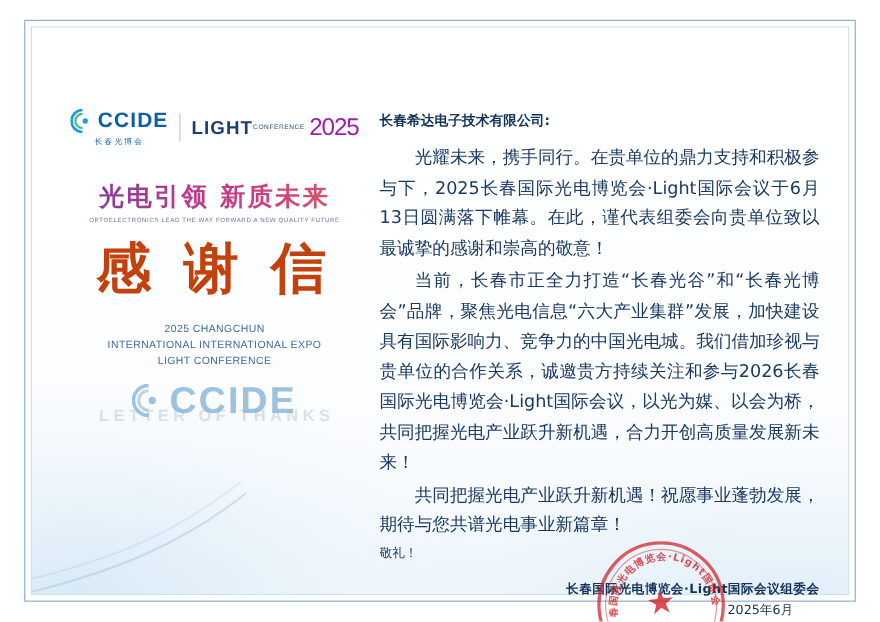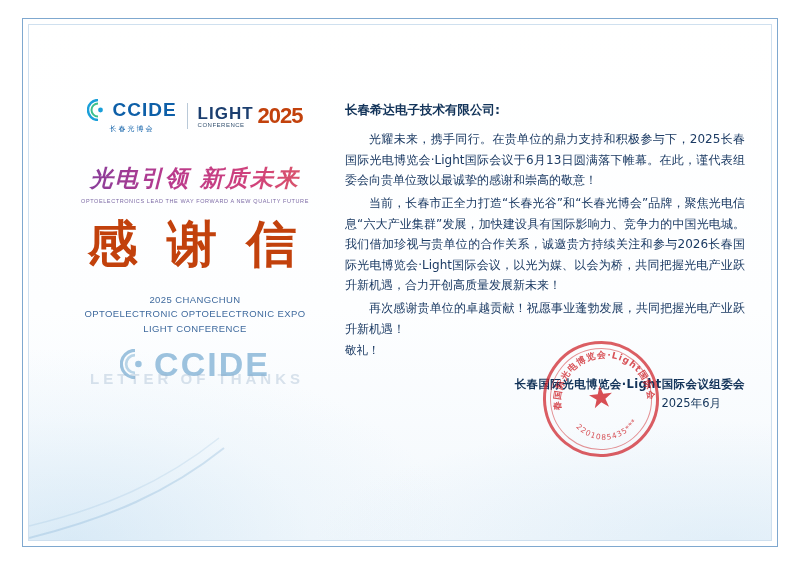--- a/index.html
+++ b/index.html
@@ -125,42 +125,41 @@
   }
   .logo-light .lt {
     font-size: 17px;
     font-weight: bold;
     color: #1b3e6f;
     letter-spacing: 1px;
     line-height: 1;
   }
   .logo-light .yr {
     font-size: 22px;
-    font-weight: bold;
-    color: #c2410c;
+    font-weight: normal;
+    color: #a21caf;
     letter-spacing: -1px;
     line-height: 1;
   }
   .logo-light .sub {
     font-size: 6px;
     color: #33506f;
     letter-spacing: 0.5px;
   }
 
   .slogan-cn {
     margin-top: 26px;
     font-size: 23px;
     font-weight: bold;
     letter-spacing: 2px;
     background: linear-gradient(90deg, #6f3fa0 0%, #b83a8e 40%, #d0417a 70%, #e0645f 100%);
     -webkit-background-clip: text;
     background-clip: text;
     color: transparent;
     font-family: "DejaVu Sans", "Liberation Sans", sans-serif;
-    font-style: italic;
   }
   .slogan-en {
     margin-top: 4px;
     font-size: 5.5px;
     letter-spacing: 0.6px;
     color: #7e6ba6;
   }
 
   .thanks-title {
     margin-top: 14px;
@@ -218,21 +217,21 @@
     color: #15355e;
     font-family: "DejaVu Sans", "Liberation Sans", sans-serif;
   }
   .salutation {
     font-size: 12.5px;
     font-weight: bold;
     color: #123359;
     margin-bottom: 10px;
   }
   .para {
-    font-size: 12px;
+    font-size: 16px;
     line-height: 1.72;
     text-align: justify;
     text-indent: 2em;
     color: #1b3a63;
     margin: 0 0 2px 0;
   }
   .closing {
     font-size: 11.5px;
     line-height: 1.72;
     color: #1b3a63;
@@ -328,60 +327,60 @@
             <circle cx="13.5" cy="11" r="2.4" fill="#1a9fd9"></circle>
           </svg>
           <span class="wordmark">CCIDE</span>
         </div>
         <div class="cn">长春光博会</div>
       </div>
 
       <div class="logo-sep"></div>
 
       <div class="logo-light">
-        <div style="display:flex;flex-direction:column;align-items:flex-start;">
+        <div style="display:flex;align-items:center;">
           <span class="lt">LIGHT</span>
           <span class="sub">CONFERENCE</span>
         </div>
         <span class="yr">2025</span>
       </div>
     </div>
 
     <div class="slogan-cn">光电引领  新质未来</div>
     <div class="slogan-en">OPTOELECTRONICS LEAD THE WAY FORWARD A NEW QUALITY FUTURE</div>
 
     <div style="position:relative;">
       <div class="thanks-title">感 谢 信</div>
       <div class="watermark">LETTER OF THANKS</div>
     </div>
 
     <div class="expo-en">
       <div>2025 CHANGCHUN</div>
-      <div>OPTOELECTRONIC OPTOELECTRONIC EXPO</div>
+      <div>INTERNATIONAL INTERNATIONAL EXPO</div>
       <div>LIGHT CONFERENCE</div>
     </div>
 
     <div class="ccide-big">
       <svg width="30" height="30" viewBox="0 0 22 22">
         <path d="M11 1 C5.5 1 1 5.5 1 11 C1 16.5 5.5 21 11 21" fill="none" stroke="#9cc2de" stroke-width="2.4"></path>
         <path d="M11 4.5 C7.4 4.5 4.5 7.4 4.5 11 C4.5 14.6 7.4 17.5 11 17.5" fill="none" stroke="#b9d5e8" stroke-width="2"></path>
         <circle cx="13.5" cy="11" r="2.4" fill="#9cc2de"></circle>
       </svg>
       <span class="txt">CCIDE</span>
     </div>
 
   </div>
 
   <div class="right">
 
     <div class="salutation">长春希达电子技术有限公司:</div>
 
     <p class="para">光耀未来，携手同行。在贵单位的鼎力支持和积极参与下，2025长春国际光电博览会·Light国际会议于6月13日圆满落下帷幕。在此，谨代表组委会向贵单位致以最诚挚的感谢和崇高的敬意！</p>
     <p class="para">当前，长春市正全力打造“长春光谷”和“长春光博会”品牌，聚焦光电信息“六大产业集群”发展，加快建设具有国际影响力、竞争力的中国光电城。我们借加珍视与贵单位的合作关系，诚邀贵方持续关注和参与2026长春国际光电博览会·Light国际会议，以光为媒、以会为桥，共同把握光电产业跃升新机遇，合力开创高质量发展新未来！</p>
-    <p class="para">再次感谢贵单位的卓越贡献！祝愿事业蓬勃发展，共同把握光电产业跃升新机遇！</p>
+    <p class="para">共同把握光电产业跃升新机遇！祝愿事业蓬勃发展，期待与您共谱光电事业新篇章！</p>
 
     <div class="closing2">敬礼！</div>
 
     <div class="sign-block">
 
       <div class="seal">
         <div class="inner-ring"></div>
         <svg class="seal-svg" viewBox="0 0 116 116">
           <defs>
             <path id="arcTop" d="M 14,58 A 44,44 0 0 1 102,58" fill="none"></path>

